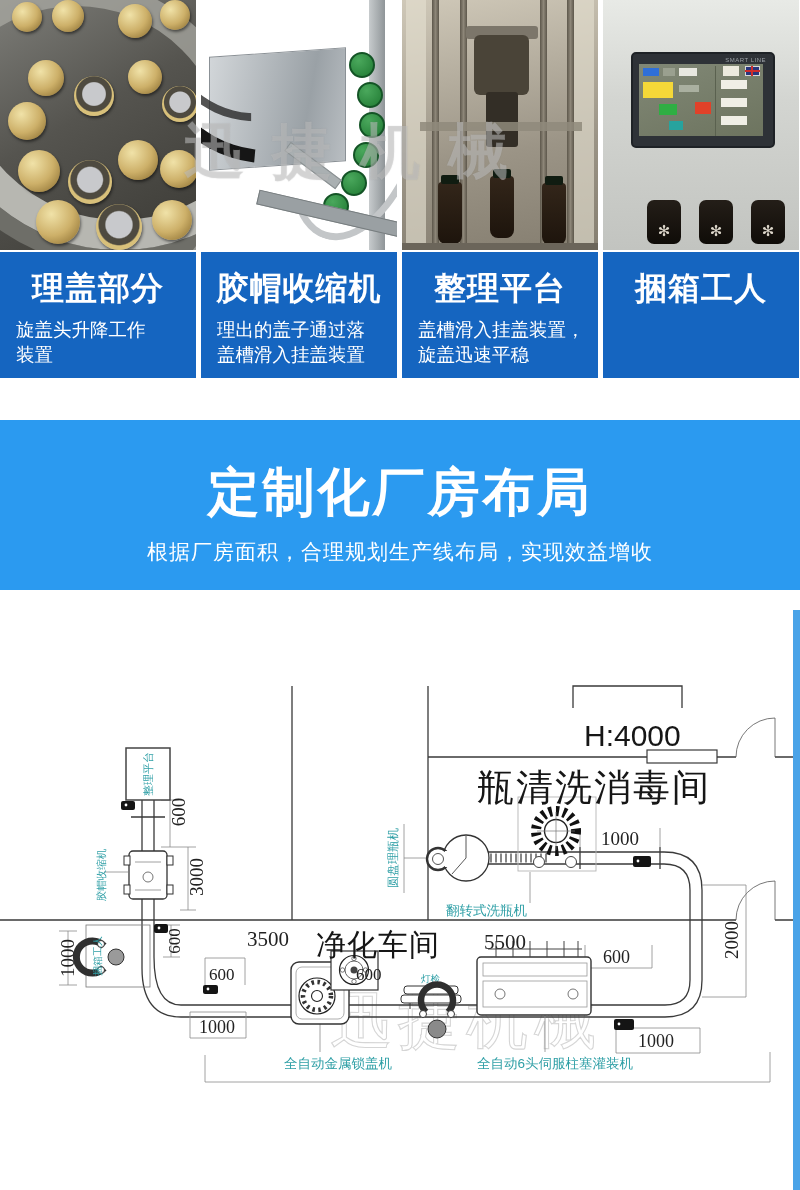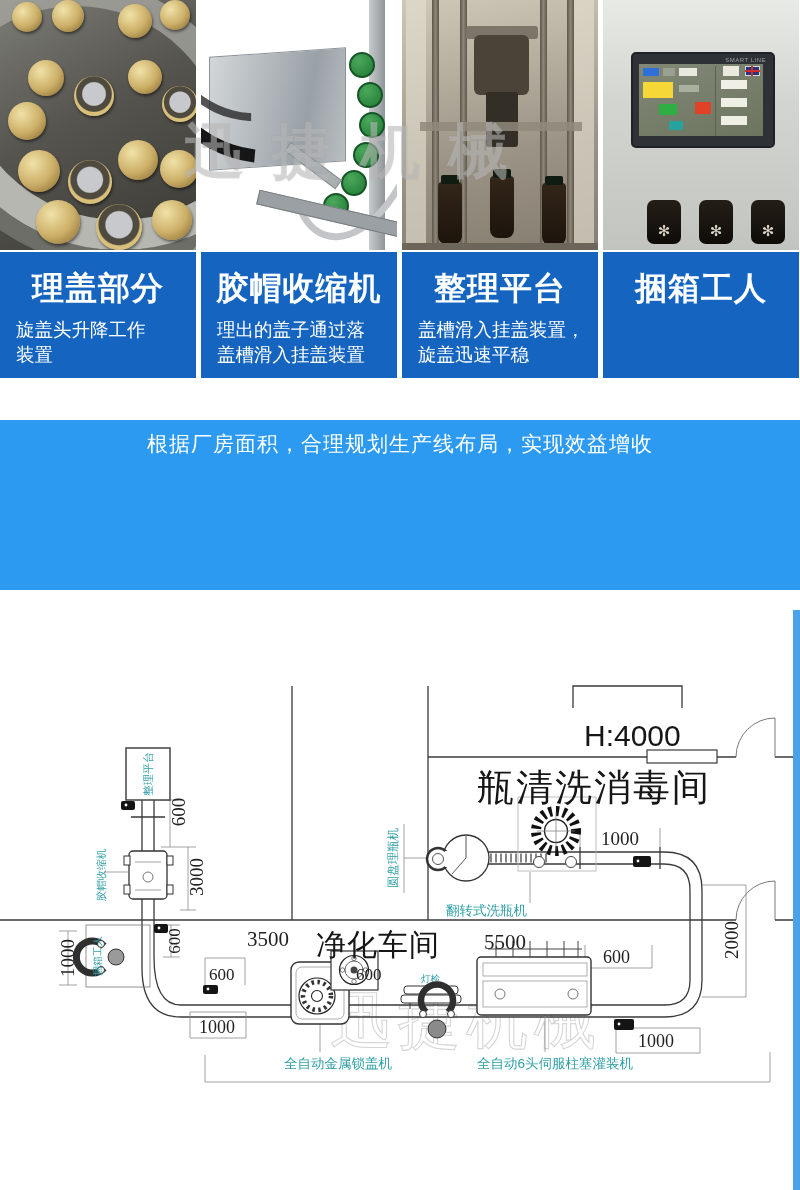--- a/index.html
+++ b/index.html
@@ -186,20 +186,21 @@
       <h3>整理平台</h3>
       <p>盖槽滑入挂盖装置，
 旋盖迅速平稳</p>
     </div>
     <div class="card">
       <h3>捆箱工人</h3>
     </div>
   </div>
 
   <div id="banner">
+    <h1>定制化厂房布局</h1>
     <p>根据厂房面积，合理规划生产线布局，实现效益增收</p>
   </div>
 
   <svg id="plan" viewBox="0 0 800 590">
 
     <path class="cad" d="M292,86 V320 M428,86 V320 M428,157 H736 M775,157 H794 M0,320 H736 M775,320 H794"></path>
     <path class="thin" style="stroke:#555" d="M736,157 A39,39 0 0 1 775,118 M775,118 V157 M736,320 A39,39 0 0 1 775,281 M775,281 V320"></path>
     <path class="cad" d="M573,108 V86 H682 V108"></path>
     <rect x="647" y="150" width="70" height="13" fill="#fff" stroke="#3a3a3a" stroke-width="1.2"></rect>
 

